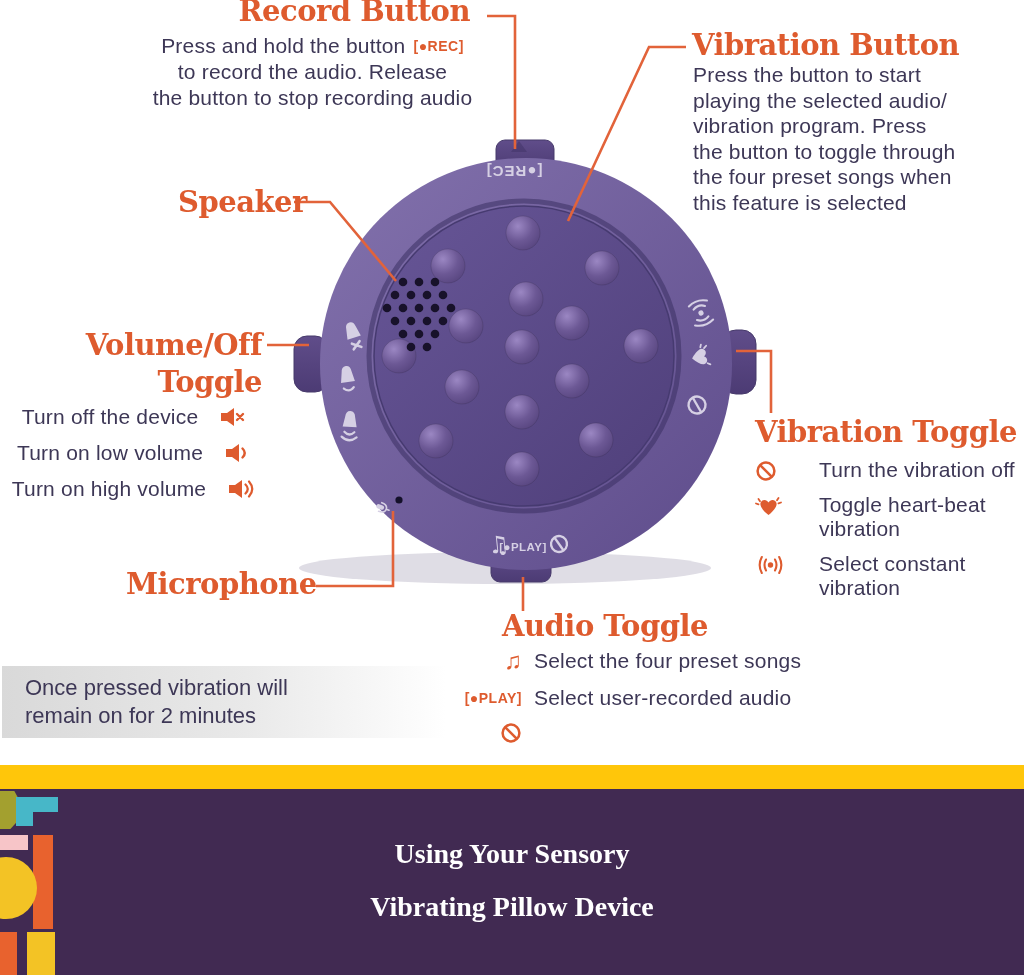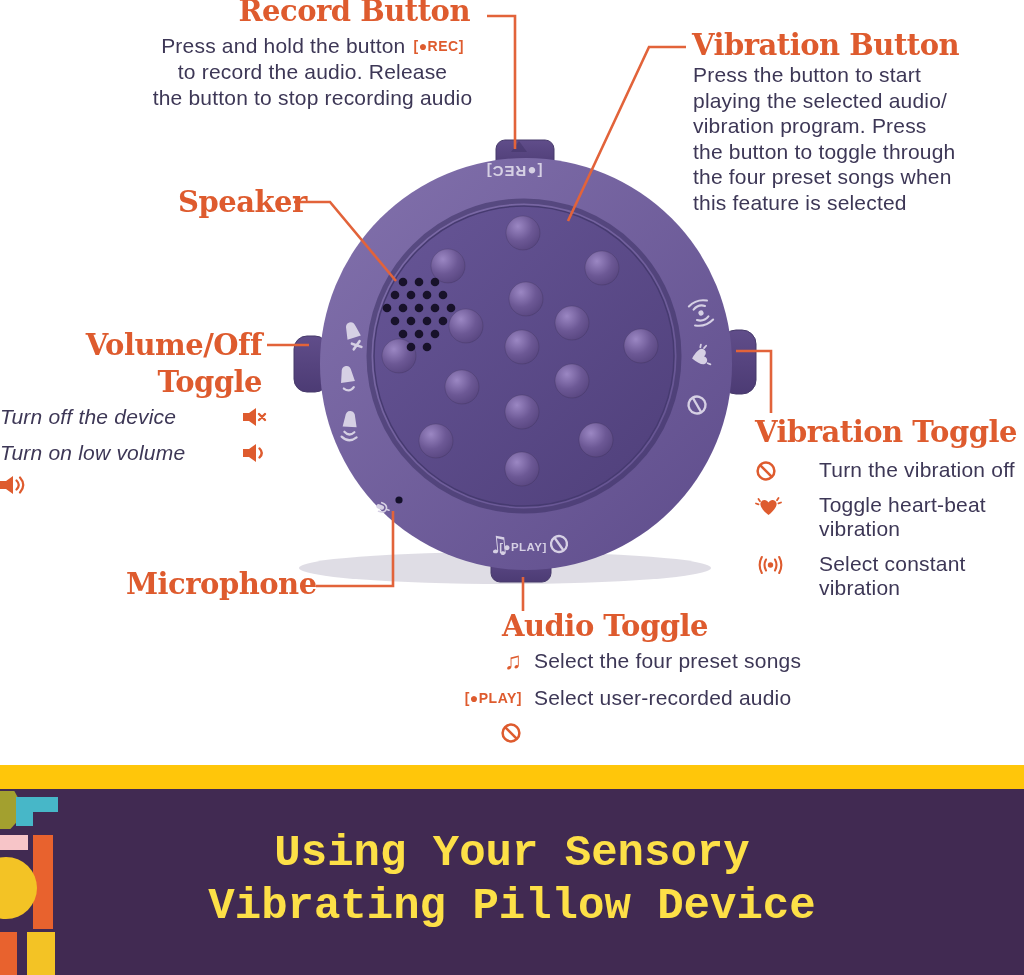--- a/index.html
+++ b/index.html
@@ -7,35 +7,35 @@
          font-family:"Liberation Sans",sans-serif;color:#3D3756;}
   .abs{position:absolute;}
   .heading{font-family:"DejaVu Serif",serif;font-weight:700;color:#DE5B2E;
            font-size:29px;line-height:34px;letter-spacing:-0.5px;white-space:pre-line;}
   .body-txt{font-size:21px;line-height:26px;color:#3D3756;letter-spacing:0.2px;}
   .pre{white-space:pre-line;}
   .right{text-align:right;}
   .center{text-align:center;}
   .badge{color:#DE5B2E;font-weight:bold;font-size:14px;letter-spacing:0.5px;white-space:nowrap;}
   .row{display:flex;align-items:center;margin-bottom:10px;}
-  .row-end{justify-content:space-between;gap:23px;font-style:italic;}
+  .row-end{justify-content:center;gap:23px;}
   .icon-cell{display:flex;align-items:center;justify-content:center;flex:none;}
   .vt-row{display:flex;align-items:flex-start;margin-bottom:11px;gap:28px;}
   .vt-icon{width:36px;flex:none;display:flex;justify-content:flex-start;padding-top:2px;}
   .vt-label{white-space:pre-line;font-size:21px;line-height:24px;}
   .at-row{display:flex;align-items:center;margin-bottom:11px;}
   .at-icon{width:64px;flex:none;display:flex;justify-content:flex-end;align-items:center;padding-right:12px;}
   .music-glyph{color:#DE5B2E;font-size:24px;line-height:22px;}
   #note-box{left:2px;top:666px;width:444px;height:72px;
             background:linear-gradient(to right,#d9d9d9 0%,#e9e9e9 55%,rgba(255,255,255,0) 100%);}
   #note-text{left:23px;top:8px;font-size:22px;line-height:28px;}
   #yellow-strip{left:0;top:765px;width:1024px;height:24px;background:#FFC60A;}
   #banner{left:0;top:789px;width:1024px;height:186px;background:#412A52;}
-  #banner-title{left:0;top:38px;width:1024px;text-align:center;color:#fde047;
-                font-family:Liberation Mono, monospace;font-weight:700;font-size:44px;line-height:53px;white-space:pre-line;}
+  #banner-title{left:0;top:38px;width:1024px;text-align:center;color:#ffffff;
+                font-family:Liberation Serif, serif;font-weight:700;font-size:28px;line-height:53px;white-space:pre-line;}
   .shape{position:absolute;}
 </style>
 </head>
 <body>
 
 <div id="stage">
 
   <svg class="abs" style="left:0;top:0;" width="1024" height="765" viewBox="0 0 1024 765">
     <defs>
       <linearGradient id="gOuter" x1="0" y1="0" x2="1" y2="1">
@@ -199,20 +199,21 @@
     <div class="row row-end">
       <span>Turn on low volume</span>
       <span class="icon-cell">
         <svg width="25" height="18" viewBox="0 0 25 18">
             <path d="M0,5 L6,5 L13,0 L13,18 L6,13 L0,13 Z" fill="#DE5B2E"></path>
             <path d="M16.5,4.5 Q21,9 16.5,13.5" stroke="#DE5B2E" stroke-width="2.4" fill="none" stroke-linecap="round"></path>
           </svg>
       </span>
     </div>
     <div class="row row-end">
+      <span>Turn on high volume</span>
       <span class="icon-cell">
         <svg width="27" height="18" viewBox="0 0 27 18">
             <path d="M0,5 L6,5 L13,0 L13,18 L6,13 L0,13 Z" fill="#DE5B2E"></path>
             <path d="M16.5,4.5 Q21,9 16.5,13.5 M20,1.5 Q26.5,9 20,16.5" stroke="#DE5B2E" stroke-width="2.2" fill="none" stroke-linecap="round"></path>
           </svg>
       </span>
     </div>
   </div>
 
   <div class="abs heading" style="left:755px;top:415px;">Vibration Toggle</div>
@@ -267,20 +268,24 @@
     <div class="at-row">
       <span class="at-icon">
         <svg width="22" height="22" viewBox="0 0 22 22">
             <circle cx="11" cy="11" r="8.4" stroke="#DE5B2E" stroke-width="2.5" fill="none"></circle>
             <path d="M5.4,5.4 L16.6,16.6" stroke="#DE5B2E" stroke-width="2.5"></path>
           </svg>
       </span>
     </div>
   </div>
 
+  <div class="abs" id="note-box">
+    <div class="abs pre" id="note-text">Once pressed vibration will
+remain on for 2 minutes</div>
+  </div>
 
   <div class="abs" id="yellow-strip"></div>
   <div class="abs" id="banner">
     <div class="abs pre" id="banner-title">Using Your Sensory
 Vibrating Pillow Device</div>
   </div>
 
   <div class="shape" style="left:0;top:791px;width:26px;height:38px;background:#A3A02F;clip-path:polygon(0 0,55% 0,100% 55%,40% 100%,0 100%);"></div>
   <div class="shape" style="left:16px;top:797px;width:42px;height:15px;background:#47B7C8;"></div>
   <div class="shape" style="left:16px;top:797px;width:17px;height:29px;background:#47B7C8;"></div>

